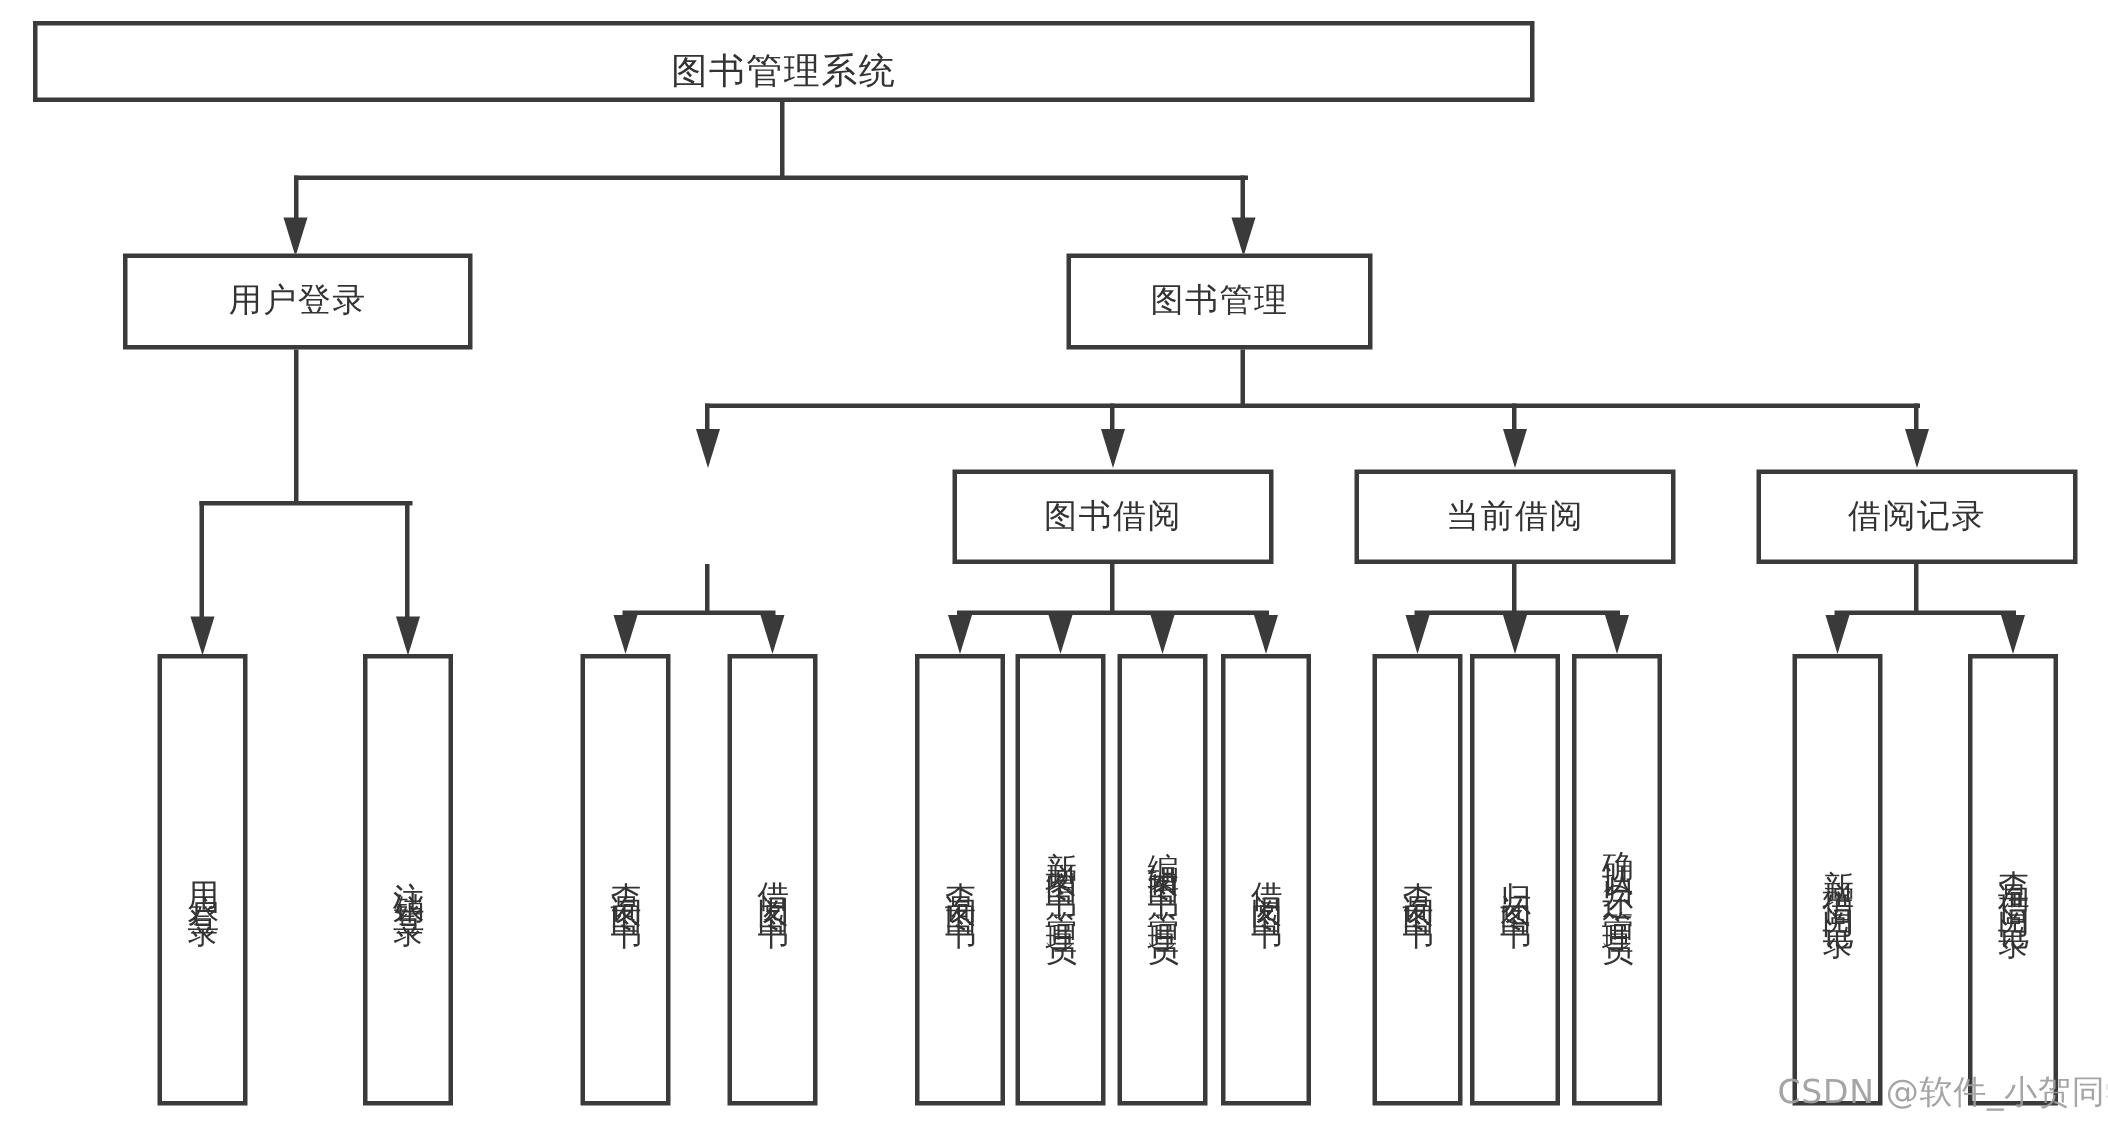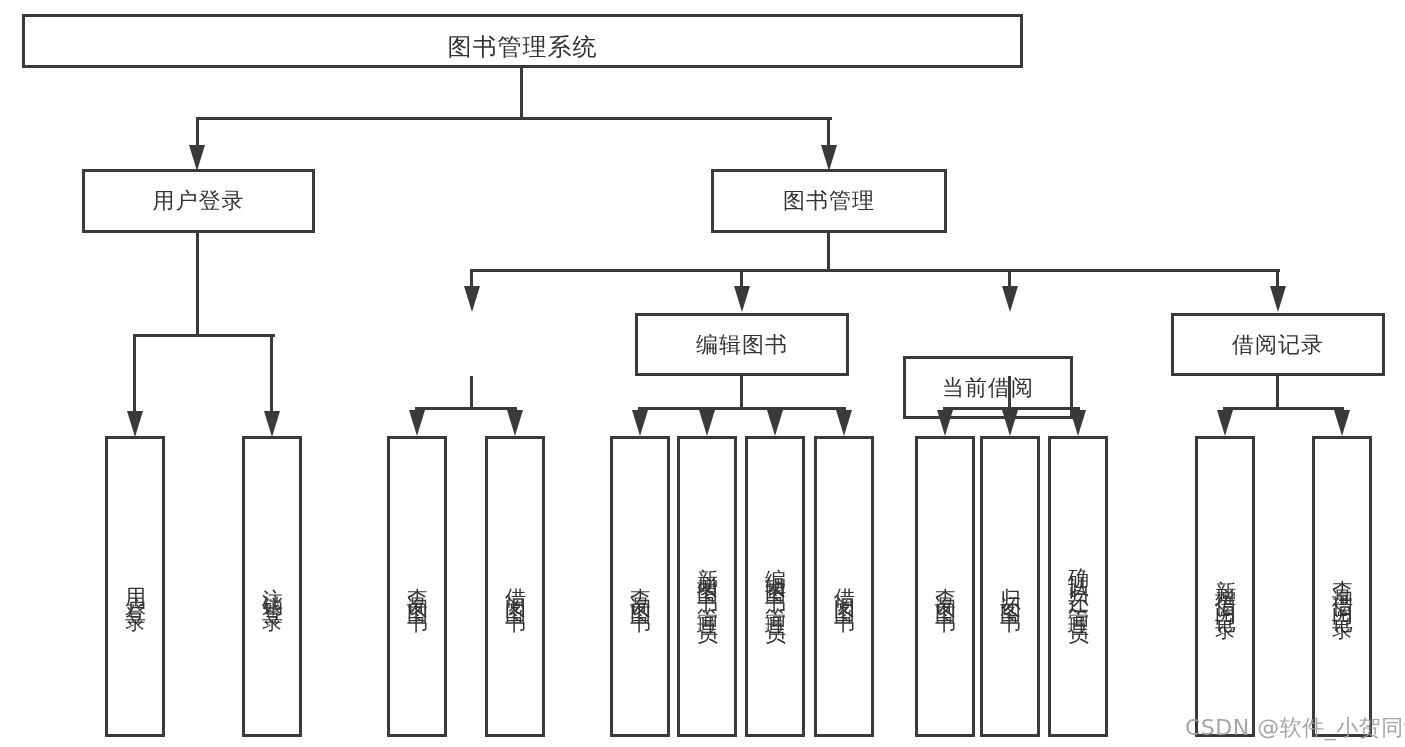--- a/index.html
+++ b/index.html
@@ -49,21 +49,21 @@
   <div class="vline" style="left:520px;top:68px;height:51px;"></div>
   <div class="hline" style="left:196px;top:117px;width:636px;"></div>
   <div class="vline" style="left:196px;top:117px;height:31px;"></div>
   <div class="arr" style="left:189px;top:145px;"></div>
   <div class="vline" style="left:827px;top:117px;height:31px;"></div>
   <div class="arr" style="left:821px;top:145px;"></div>
 
   <div class="box hbox" style="left:82px;top:169px;width:233px;height:64px;">
     <span>用户登录</span>
   </div>
-  <div class="box hbox" style="left:711px;top:169px;width:236px;height:64px;">
+  <div class="box hbox" style="left:711px;top:169px;width:204px;height:64px;">
     <span>图书管理</span>
   </div>
 
   <div class="vline" style="left:196px;top:233px;height:103px;"></div>
   <div class="hline" style="left:133px;top:334px;width:142px;"></div>
   <div class="vline" style="left:133px;top:334px;height:79px;"></div>
   <div class="arr" style="left:127px;top:411px;"></div>
   <div class="vline" style="left:270px;top:334px;height:79px;"></div>
   <div class="arr" style="left:264px;top:411px;"></div>
 
@@ -72,23 +72,23 @@
   <div class="vline" style="left:470px;top:269px;height:19px;"></div>
   <div class="arr" style="left:464px;top:286px;"></div>
   <div class="vline" style="left:740px;top:269px;height:19px;"></div>
   <div class="arr" style="left:734px;top:286px;"></div>
   <div class="vline" style="left:1008px;top:269px;height:19px;"></div>
   <div class="arr" style="left:1002px;top:286px;"></div>
   <div class="vline" style="left:1276px;top:269px;height:19px;"></div>
   <div class="arr" style="left:1270px;top:286px;"></div>
 
   <div class="box hbox" style="left:635px;top:313px;width:214px;height:63px;">
-    <span>编辑图书</span>
+    <span>图书借阅</span>
   </div>
-  <div class="box hbox" style="left:903px;top:313px;width:170px;height:63px;margin-top:43px;">
+  <div class="box hbox" style="left:903px;top:313px;width:214px;height:63px;">
     <span>当前借阅</span>
   </div>
   <div class="box hbox" style="left:1171px;top:313px;width:214px;height:63px;">
     <span>借阅记录</span>
   </div>
 
   <div class="vline" style="left:470px;top:376px;height:34px;"></div>
   <div class="hline" style="left:415px;top:407px;width:102px;"></div>
   <div class="arr" style="left:409px;top:410px;"></div>
   <div class="arr" style="left:507px;top:410px;"></div>

